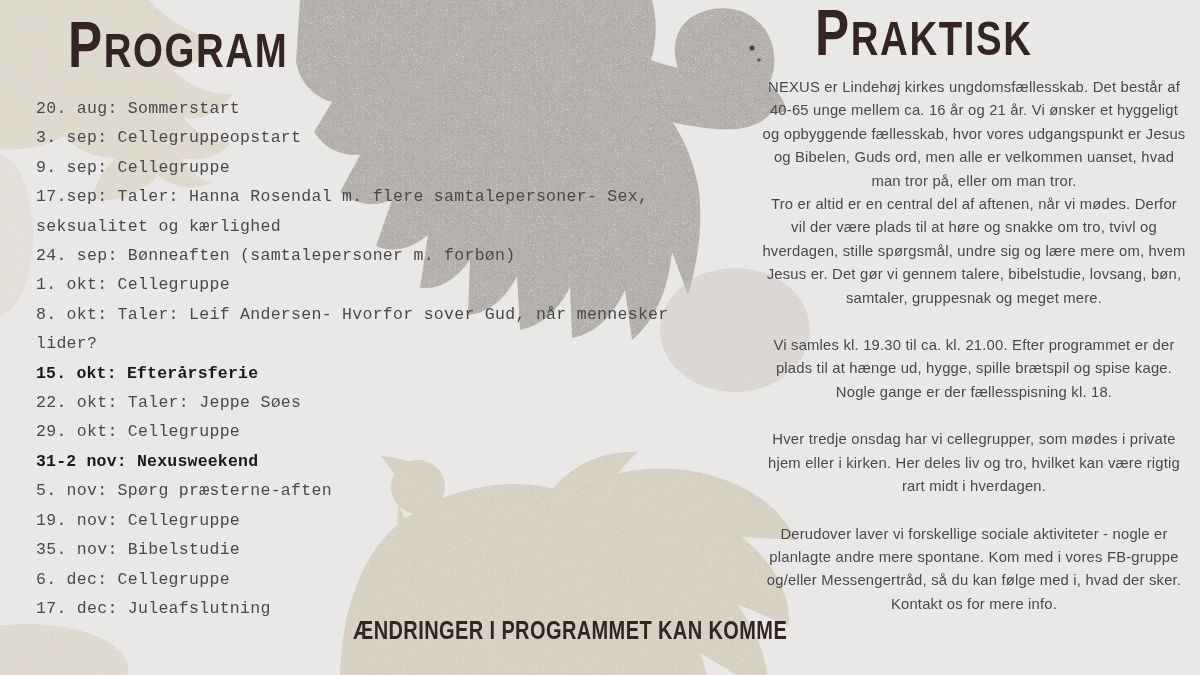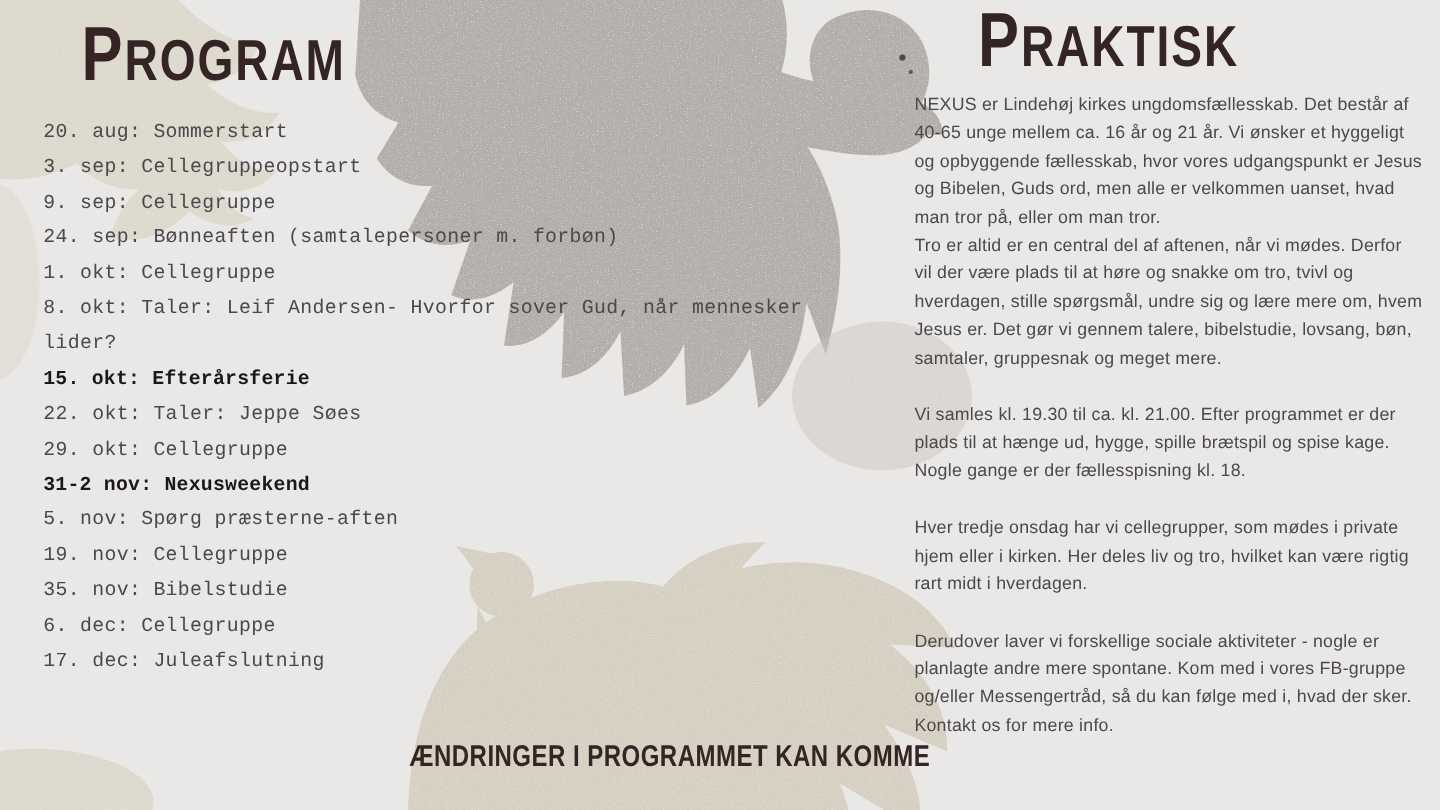--- a/index.html
+++ b/index.html
@@ -47,37 +47,37 @@
     white-space:pre-line;
     font-family:Liberation Mono, monospace;
   }
   .program-item.bold{
     font-weight:700;
     color:var(--ink-bold);
     letter-spacing:0.2px;
   }
 
   .note{
-    position:absolute;left:287px;top:616px;width:420px;
+    position:absolute;left:299px;top:616px;width:420px;
     text-align:center;
   }
   .note span{
     display:inline-block;
     transform:scaleX(0.80);
     transform-origin:center;
     font-weight:700;
     font-size:25px;
     letter-spacing:0.5px;
     white-space:nowrap;
     color:var(--ink-title);
   }
 
   .praktisk{position:absolute;left:762px;top:2px;width:424px;}
   .praktisk .display-title{margin-left:53px;}
-  .praktisk-paragraphs{margin-top:6px;}
+  .praktisk-paragraphs{margin-top:6px;text-align:center;}
   .para{
     margin:0 0 24px 0;
     font-size:14.8px;
     line-height:23.4px;
     letter-spacing:0.2px;
     color:var(--ink-body);
     white-space:pre-line;
   }
 </style>
 </head>
@@ -139,20 +139,22 @@
       <h1 class="display-title">PROGRAM</h1>
       <ul class="program-list">
 
           <li class="program-item">20. aug: Sommerstart</li>
 
 
           <li class="program-item">3. sep: Cellegruppeopstart</li>
 
           <li class="program-item">9. sep: Cellegruppe</li>
 
+          <li class="program-item">17.sep: Taler: Hanna Rosendal m. flere samtalepersoner- Sex,
+seksualitet og kærlighed</li>
 
           <li class="program-item">24. sep: Bønneaften (samtalepersoner m. forbøn)</li>
 
           <li class="program-item">1. okt: Cellegruppe</li>
 
           <li class="program-item">8. okt: Taler: Leif Andersen- Hvorfor sover Gud, når mennesker lider?</li>
 
           <li class="program-item bold">15. okt: Efterårsferie</li>
 
           <li class="program-item">22. okt: Taler: Jeppe Søes</li>

